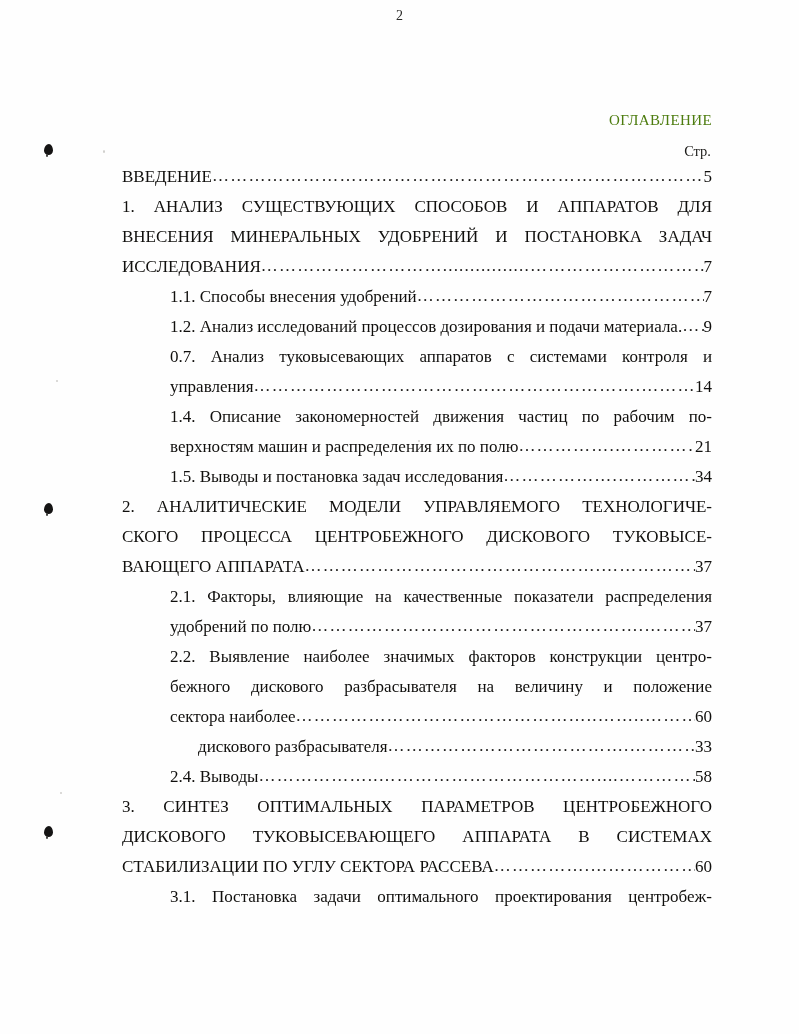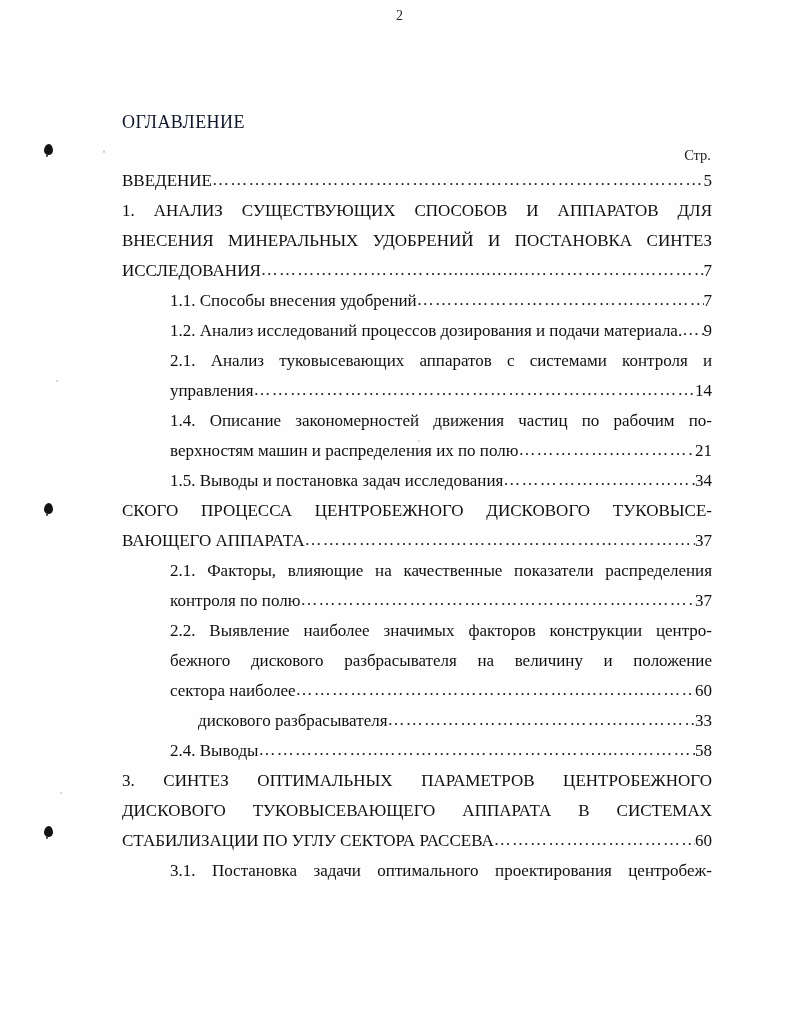--- a/index.html
+++ b/index.html
@@ -30,25 +30,25 @@
 
   
   .content {
     position: absolute;
     left: 122px;
     top: 112px;
     width: 590px;
   }
 
   .doc-title {
-    text-align: left;
-    font-size: 18px;
+    text-align: right;
+    font-size: 15px;
     letter-spacing: 0.4px;
     margin: 0 0 14px 0;
-    color: #0f172a;
+    color: #4d7c0f;
   }
 
   .stranitsa {
     text-align: right;
     font-size: 14.5px;
     margin: 0 0 8px 0;
     padding-right: 1px;
     color: #1b1a18;
   }
 
@@ -151,21 +151,21 @@
     <div id="toc-list">
         <div>
           <div class="toc-line ">
             <span class="label">ВВЕДЕНИЕ</span>
             <span class="leader">……………………………………………………………………………..……………………………………………………………………………………………………</span>
             <span class="pageno">5</span>
           </div>
         </div>
         <div>
           <div class="blockline ">1. АНАЛИЗ  СУЩЕСТВУЮЩИХ  СПОСОБОВ  И  АППАРАТОВ  ДЛЯ</div>
-          <div class="blockline ">ВНЕСЕНИЯ МИНЕРАЛЬНЫХ УДОБРЕНИЙ И ПОСТАНОВКА СИНТЕЗ</div>
+          <div class="blockline ">ВНЕСЕНИЯ МИНЕРАЛЬНЫХ УДОБРЕНИЙ И ПОСТАНОВКА ЗАДАЧ</div>
           <div class="toc-line ">
             <span class="label">ИССЛЕДОВАНИЯ</span>
             <span class="leader">…………………………................…………………………...……………………………………………………………………………………………………</span>
             <span class="pageno">7</span>
           </div>
         </div>
         <div>
           <div class="toc-line lvl-sub">
             <span class="label">1.1. Способы внесения удобрений</span>
             <span class="leader">……………………………………………...……………………………………………………………………………………………………</span>
@@ -173,21 +173,21 @@
           </div>
         </div>
         <div>
           <div class="toc-line lvl-sub">
             <span class="label">1.2. Анализ исследований процессов дозирования и подачи материала.</span>
             <span class="leader">……………………………………………………………………………………………………</span>
             <span class="pageno">9</span>
           </div>
         </div>
         <div>
-          <div class="blockline lvl-sub narrow">2.1. Анализ  туковысевающих  аппаратов  с  системами  контроля  и</div>
+          <div class="blockline lvl-sub narrow">0.7. Анализ  туковысевающих  аппаратов  с  системами  контроля  и</div>
           <div class="toc-line lvl-sub">
             <span class="label">управления</span>
             <span class="leader">……………………………………………………….…………………………………………………………………………………………………………</span>
             <span class="pageno">14</span>
           </div>
         </div>
         <div>
           <div class="blockline lvl-sub narrow">1.4. Описание  закономерностей  движения частиц  по  рабочим  по-</div>
           <div class="toc-line lvl-sub">
             <span class="label">верхностям  машин и распределения их по полю</span>
@@ -196,31 +196,32 @@
           </div>
         </div>
         <div>
           <div class="toc-line lvl-sub">
             <span class="label">1.5. Выводы и постановка задач исследования</span>
             <span class="leader">……………….……………………………………………………………………………………………………………</span>
             <span class="pageno">34</span>
           </div>
         </div>
         <div>
+          <div class="blockline ">2. АНАЛИТИЧЕСКИЕ  МОДЕЛИ УПРАВЛЯЕМОГО ТЕХНОЛОГИЧЕ-</div>
           <div class="blockline ">СКОГО  ПРОЦЕССА ЦЕНТРОБЕЖНОГО  ДИСКОВОГО ТУКОВЫСЕ-</div>
           <div class="toc-line ">
             <span class="label">ВАЮЩЕГО АППАРАТА</span>
             <span class="leader">………………………………………….…………………………………………………………………………………………………………</span>
             <span class="pageno">37</span>
           </div>
         </div>
         <div>
           <div class="blockline lvl-sub narrow">2.1. Факторы, влияющие на качественные показатели распределения</div>
           <div class="toc-line lvl-sub">
-            <span class="label">контроля по полю</span>
+            <span class="label">удобрений по полю</span>
             <span class="leader">……………………………………………….…………………………………………………………………………………………………………</span>
             <span class="pageno">37</span>
           </div>
         </div>
         <div>
           <div class="blockline lvl-sub narrow">2.2. Выявление наиболее значимых факторов конструкции центро-</div>
           <div class="blockline lvl-sub narrow">бежного  дискового   разбрасывателя  на  величину  и  положение</div>
           <div class="toc-line lvl-sub">
             <span class="label">сектора  наиболее</span>
             <span class="leader">…………………………………………..……..……………………………………………………………………………………………………</span>

